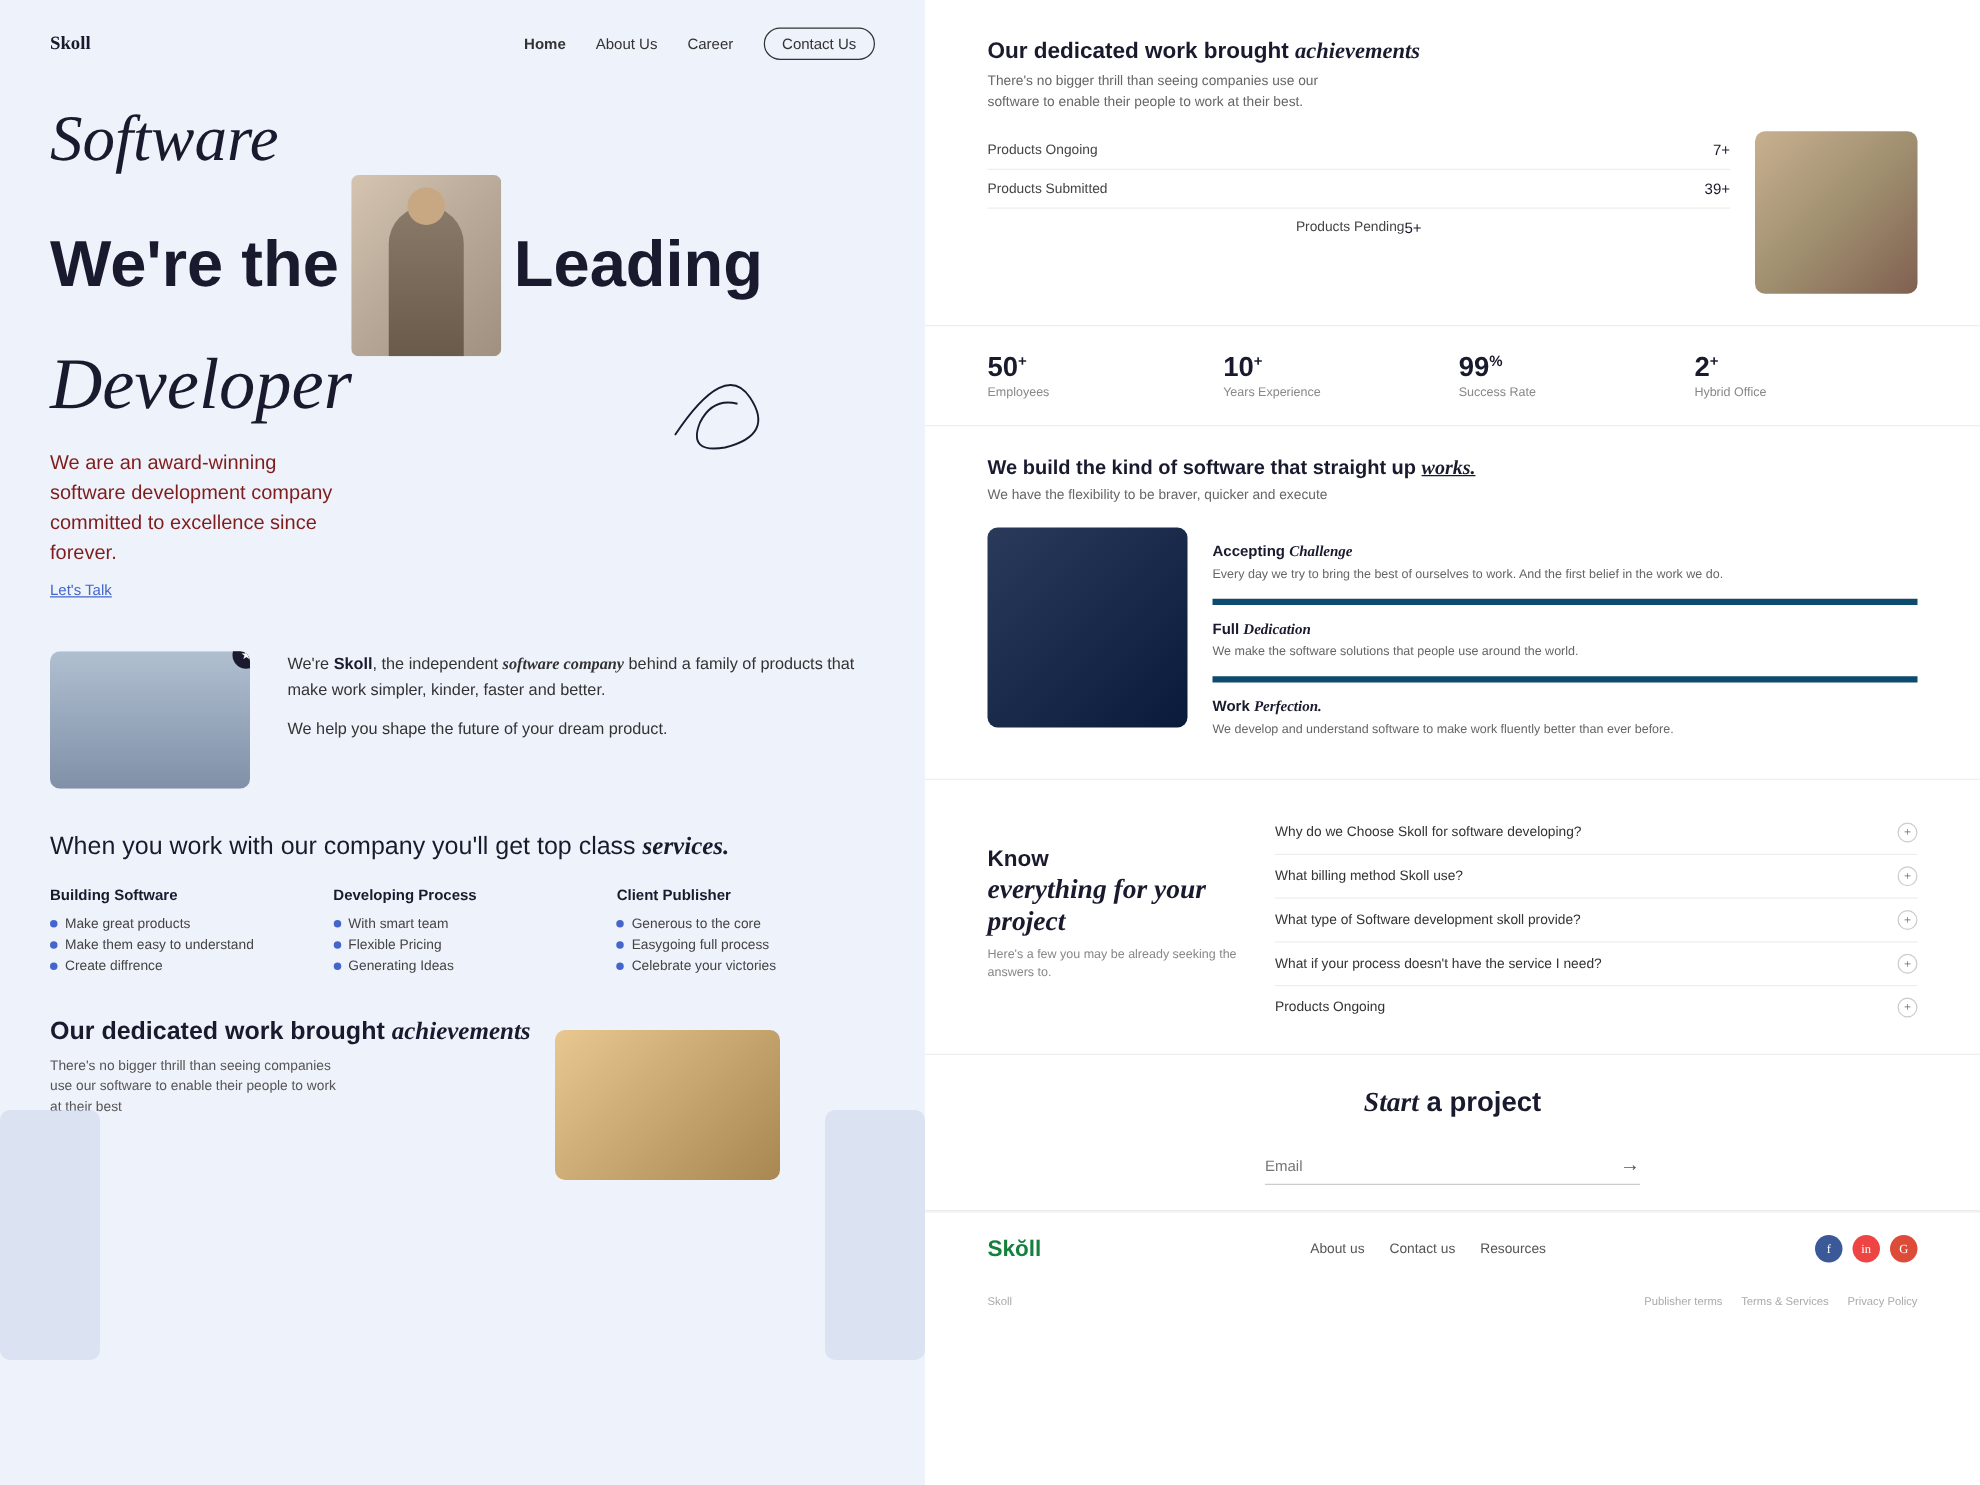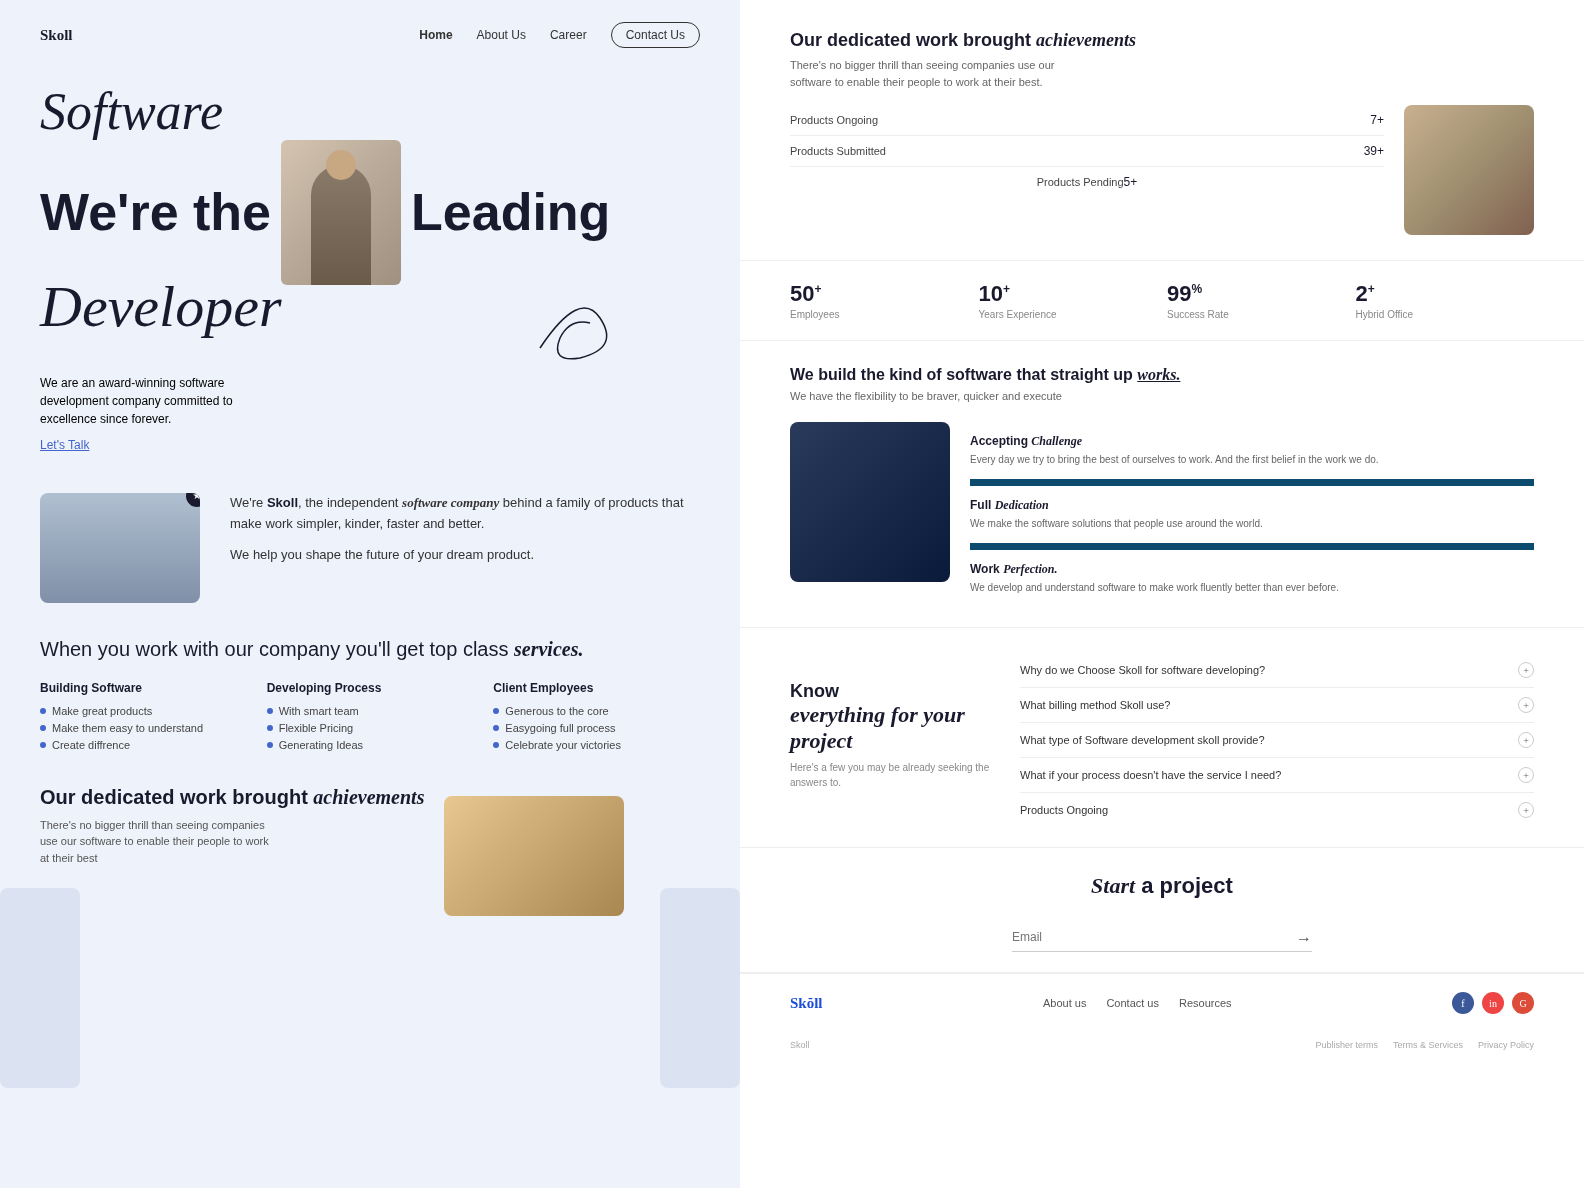--- a/index.html
+++ b/index.html
@@ -109,25 +109,25 @@
       height: 30px;
       background: #c8a882;
       border-radius: 50%;
       position: absolute;
       top: -15px;
       left: 50%;
       transform: translateX(-50%);
     }
 
     .hero-subtitle {
-      font-size: 12px;
-      color: #000000;
+      font-size: 16px;
+      color: #7f1d1d;
       font-family: Arial, sans-serif;
       line-height: 1.5;
-      margin-top: 35px;
+      margin-top: 20px;
       max-width: 230px;
     }
     .hero-cta {
       color: #4466cc;
       font-size: 12px;
       text-decoration: underline;
       cursor: pointer;
       font-family: Arial, sans-serif;
       margin-top: 10px;
       display: inline-block;
@@ -374,21 +374,21 @@
     .work-image {
       width: 160px;
       height: 160px;
       background: linear-gradient(135deg, #2a3a5a 0%, #1a2a4a 50%, #0a1a3a 100%);
       border-radius: 8px;
       flex-shrink: 0;
     }
     .work-list { flex: 1; }
     .work-item {
       padding: 12px 0;
-      border-bottom: 7px solid #0c4a6e;
+      border-bottom: 5px solid #0c4a6e;
     }
     .work-item:last-child { border-bottom: none; }
     .work-item-title {
       font-size: 12px;
       font-weight: bold;
       color: #1a1a2e;
       font-family: Arial, sans-serif;
       margin-bottom: 3px;
     }
     .work-item-title em { font-style: italic; font-family: Georgia, serif; }
@@ -492,24 +492,24 @@
 
     
     .footer {
       padding: 18px 50px;
       display: flex;
       align-items: center;
       justify-content: space-between;
       border-top: 1px solid #eee;
     }
     .footer-logo {
-      font-size: 15px;
+      font-size: 18px;
       font-weight: bold;
-      font-family: Liberation Serif, serif;
-      color: #1d4ed8;
+      font-family: Liberation Sans, sans-serif;
+      color: #15803d;
     }
     .footer-links {
       display: flex;
       gap: 20px;
     }
     .footer-link {
       font-size: 11px;
       color: #555;
       font-family: Arial, sans-serif;
       text-decoration: none;
@@ -649,21 +649,21 @@
       </div>
       <div class="service-col">
         <h4>Developing Process</h4>
         <ul>
           <li><span class="bullet"></span>With smart team</li>
           <li><span class="bullet"></span>Flexible Pricing</li>
           <li><span class="bullet"></span>Generating Ideas</li>
         </ul>
       </div>
       <div class="service-col">
-        <h4>Client Employees</h4>
+        <h4>Client Publisher</h4>
         <ul>
           <li><span class="bullet"></span>Generous to the core</li>
           <li><span class="bullet"></span>Easygoing full process</li>
           <li><span class="bullet"></span>Celebrate your victories</li>
         </ul>
       </div>
     </div>
   </div>
 
   <div class="achievements-bottom">

